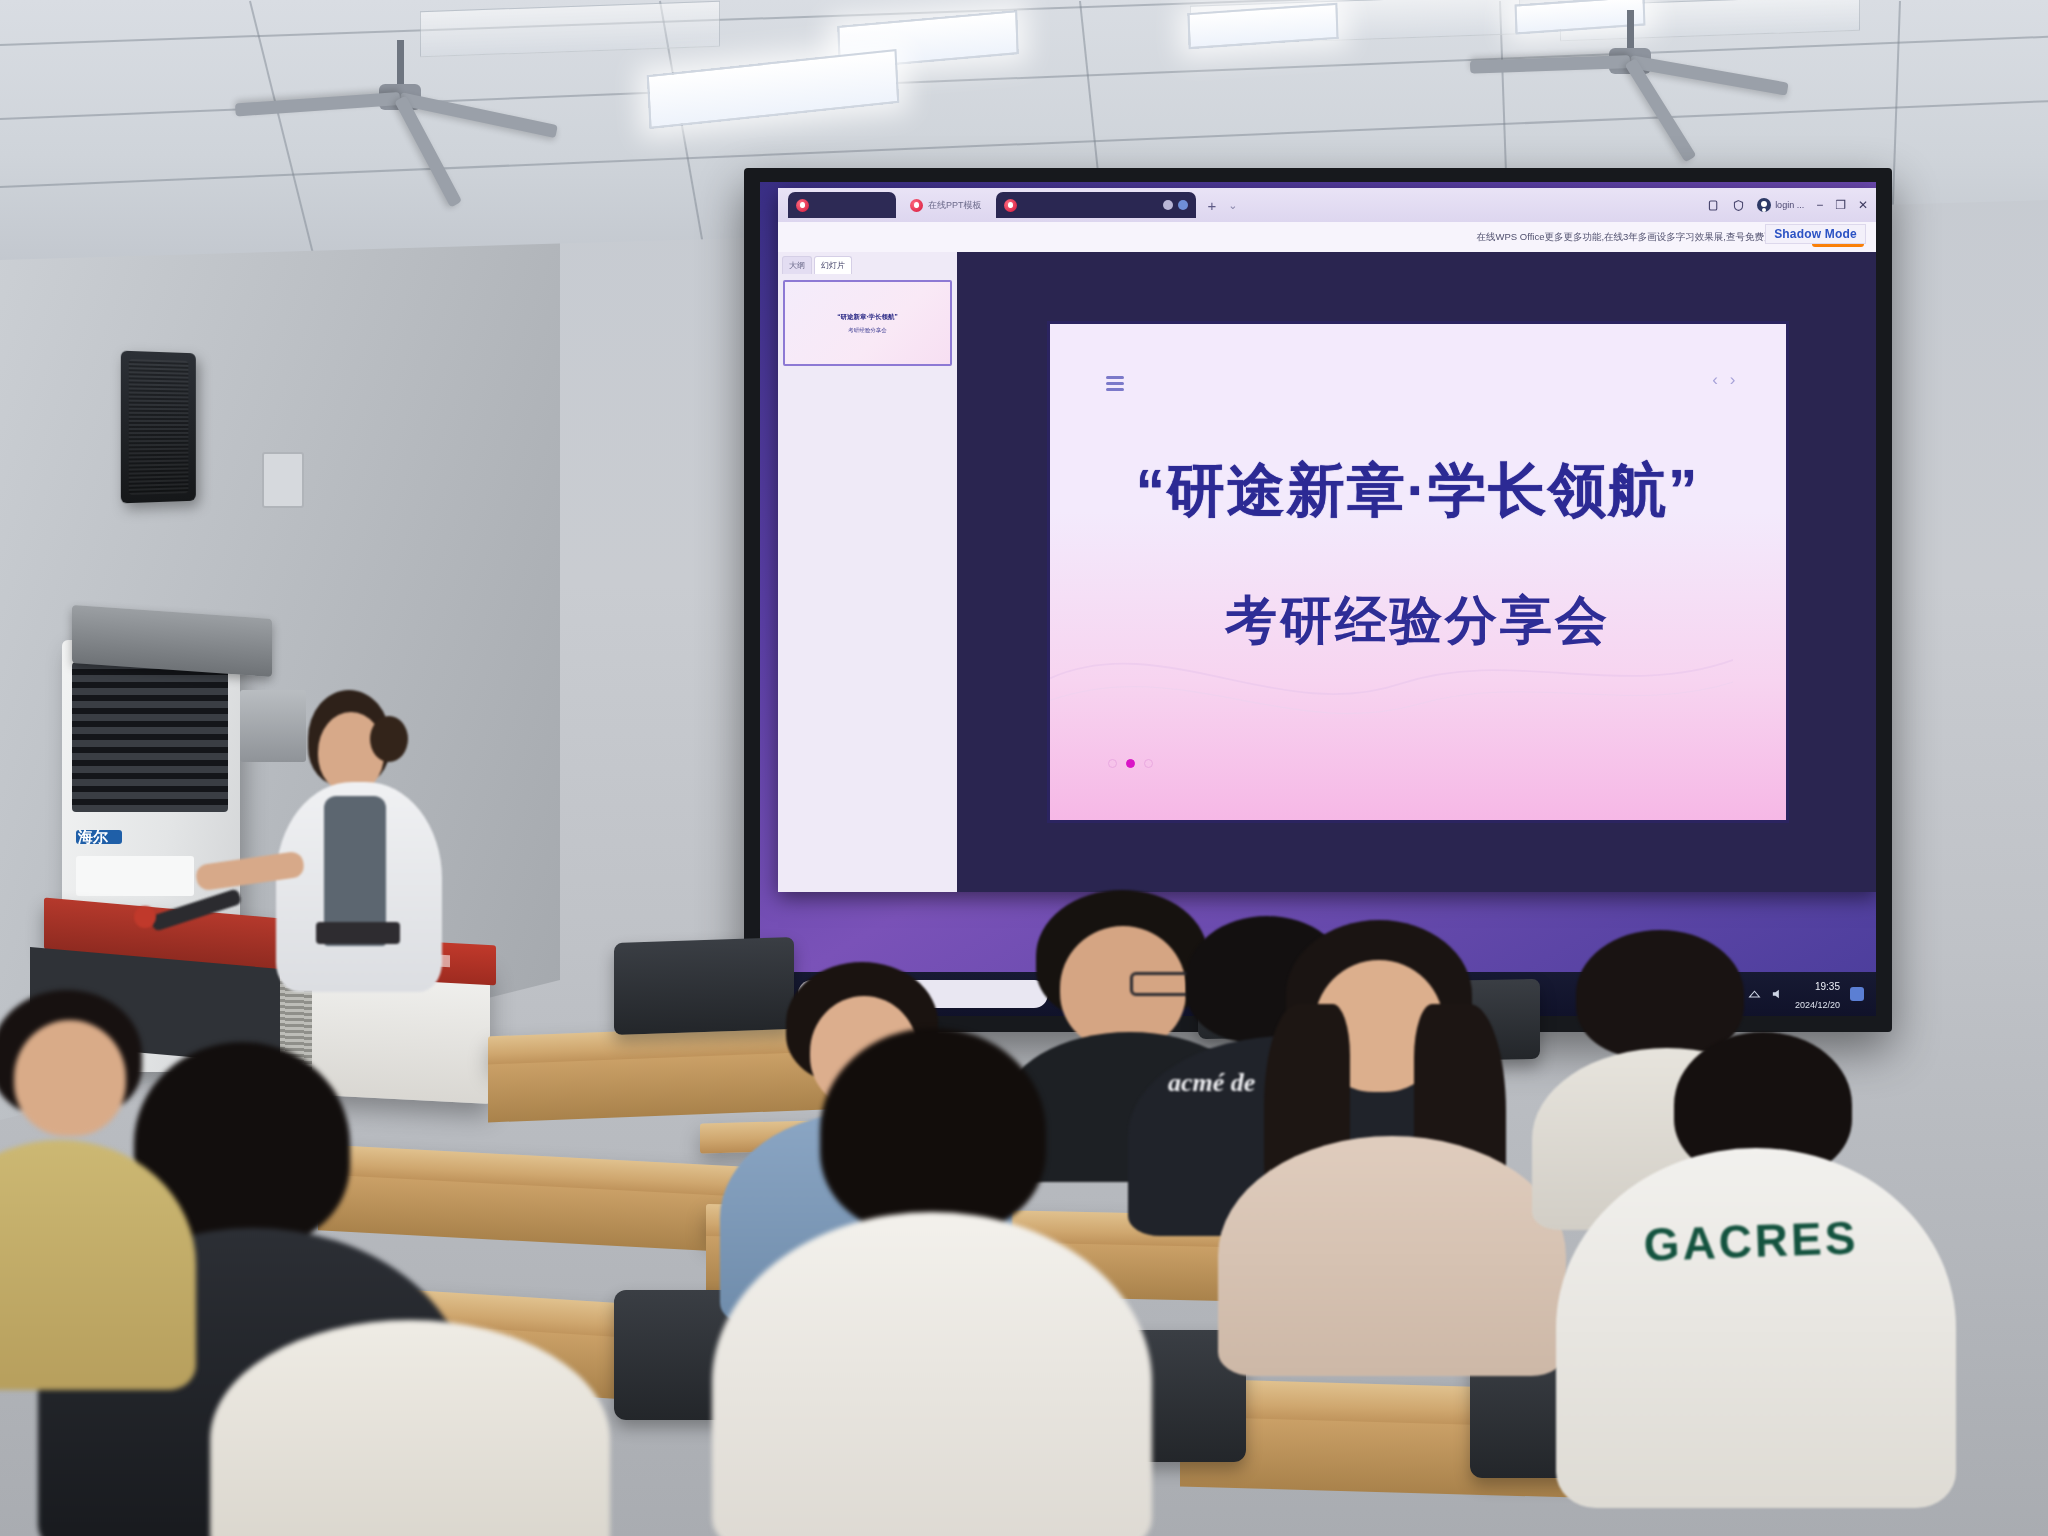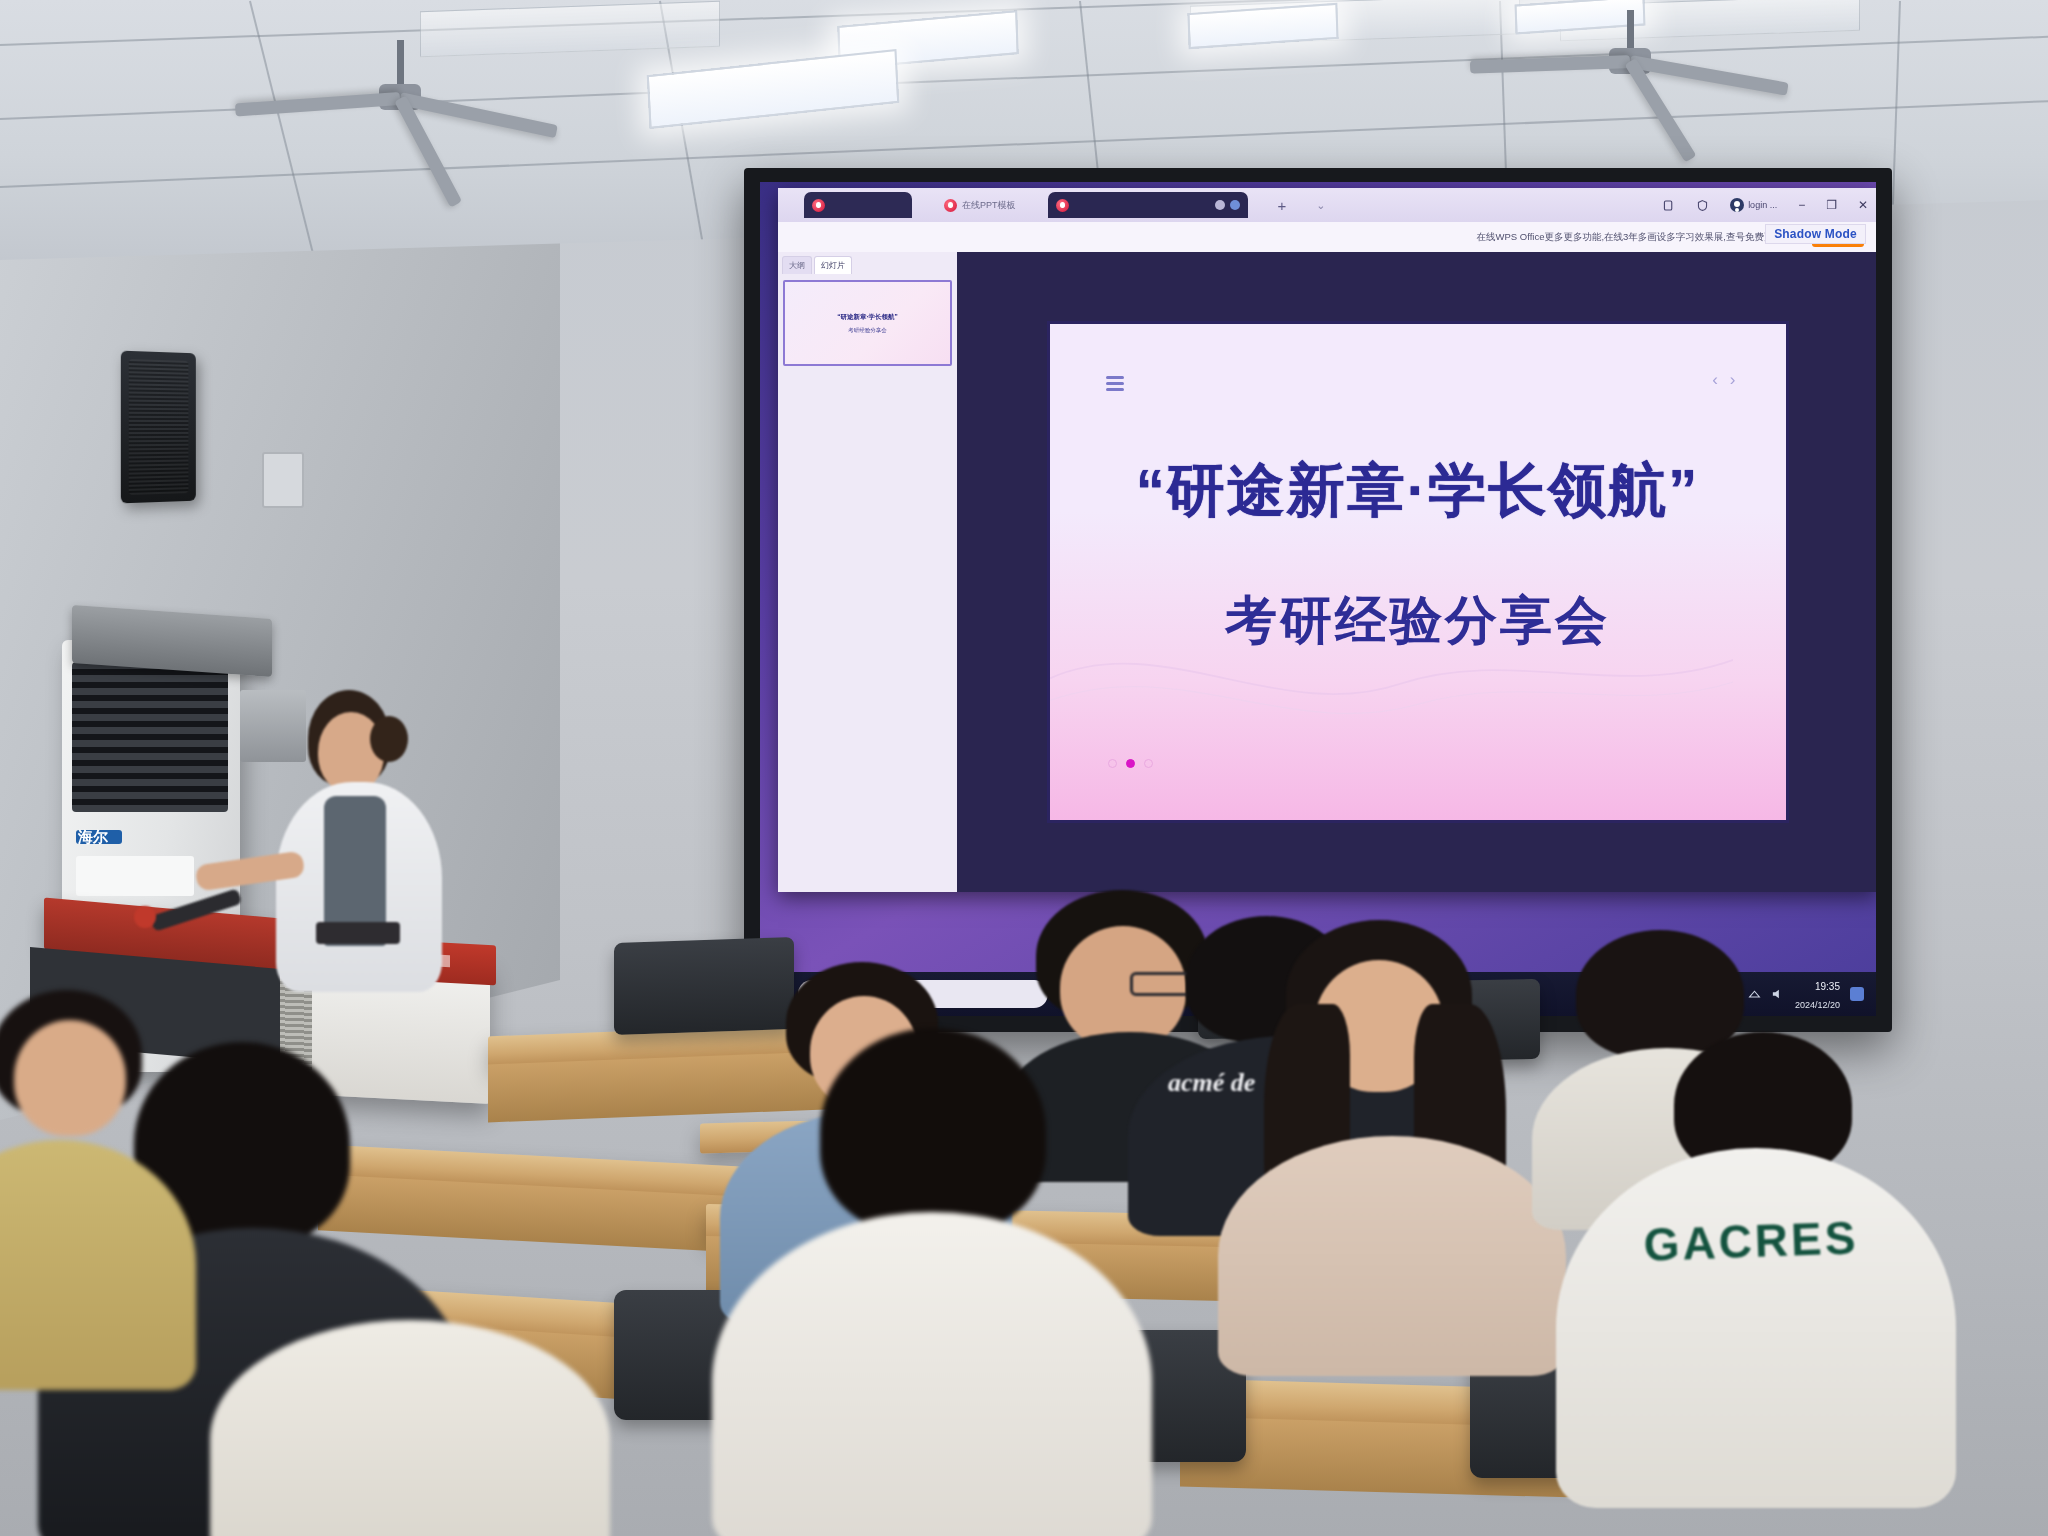--- a/index.html
+++ b/index.html
@@ -95,21 +95,21 @@
   
   .browser {
     position:absolute; background:#efeaf7; overflow:hidden;
     box-shadow:0 6px 20px rgba(0,0,0,.5);
   }
   .titlebar {
     position:absolute; left:0; right:0; top:0;
     background:linear-gradient(180deg,#e9e3f6,#ddd6ef);
     display:flex; align-items:center;
   }
-  .tabs { display:flex; align-items:center; gap:24px; padding-left:26px; flex:1; min-width:0; }
+  .tabs { display:flex; align-items:center; gap:6px; padding-left:10px; flex:1; min-width:0; }
   .tab {
     display:flex; align-items:center; gap:5px;
     height:26px; border-radius:7px 7px 0 0; padding:0 8px; min-width:0;
   }
   .tab.active { background:#2d2a55; }
   .tab.dark { background:#2a2752; }
   .tab.plain { background:transparent; }
   .favicon {
     width:13px; height:13px; border-radius:50%;
     background:radial-gradient(circle at 35% 35%,#ff6b7f,#d3143a);
@@ -119,21 +119,21 @@
     content:""; position:absolute; left:4px; top:3px; width:5px; height:6px;
     background:#fff; border-radius:50% 50% 45% 45%;
   }
   .tab-label {
     font-size:9px; color:#6b6a8a; white-space:nowrap; overflow:hidden; text-overflow:ellipsis;
   }
   .tab.active .tab-label, .tab.dark .tab-label { color:#cfcbe6; }
   .tab-ic { width:10px; height:10px; border-radius:50%; background:#b9b6d6; flex:0 0 auto; }
   .tab-ic.blue { background:#6f8fd8; }
   .newtab { font-size:15px; color:#5d5a85; padding:0 6px; }
-  .tb-right { display:flex; align-items:center; gap:21px; padding-right:10px; }
+  .tb-right { display:flex; align-items:center; gap:12px; padding-right:10px; }
   .tb-ico { width:13px; height:13px; color:#4b4870; }
   .profile {
     display:flex; align-items:center; gap:4px;
   }
   .avatar {
     width:14px; height:14px; border-radius:50%; background:#2d3a66; position:relative;
   }
   .avatar::after{
     content:""; position:absolute; left:4px; top:3px; width:6px; height:6px; border-radius:50%;
     background:#fff; box-shadow:0 6px 0 -1px #fff;

